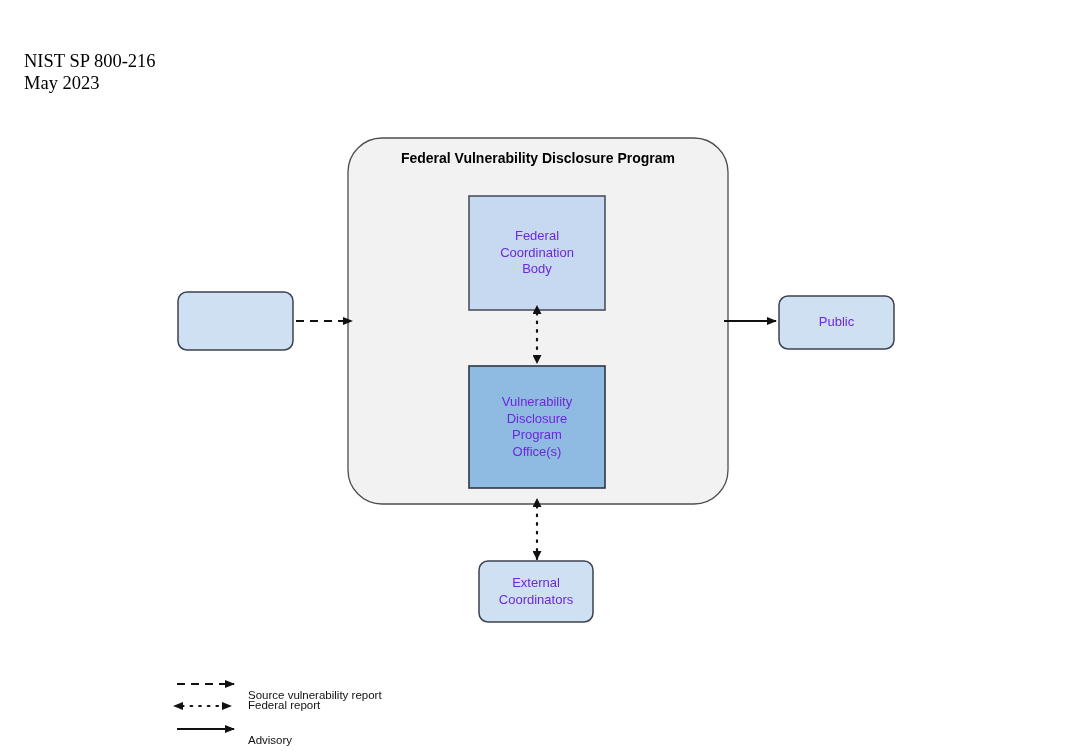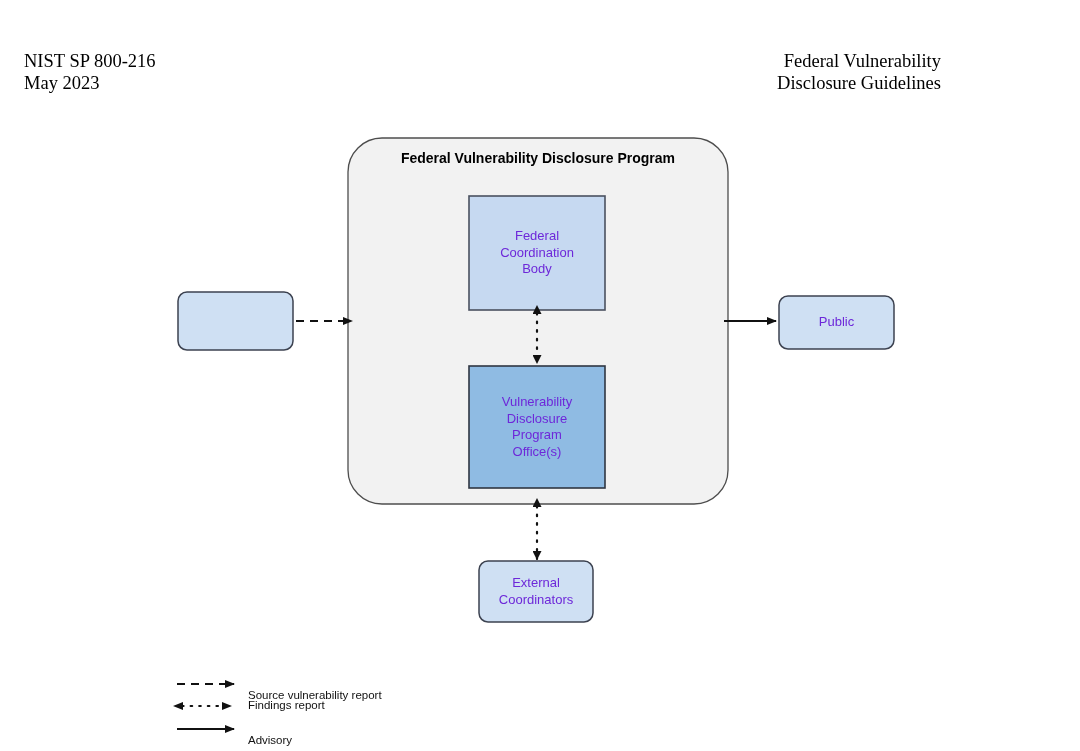--- a/index.html
+++ b/index.html
@@ -91,22 +91,20 @@
     color: #111111;
     white-space: nowrap;
   }
 </style>
 </head>
 <body>
 
 <div class="page-header">
   <div class="hdr-left">NIST SP 800-216
 May 2023</div>
-  <div class="hdr-right">Federal Vulnerability
-Disclosure Guidelines</div>
 </div>
 
 <div class="diagram">
 
   <svg width="1080" height="751" viewBox="0 0 1080 751">
     <defs>
       <marker id="arrowEnd" markerWidth="10" markerHeight="8" refX="9" refY="4" orient="auto" markerUnits="userSpaceOnUse">
         <path d="M0,0 L10,4 L0,8 z" fill="#111111"></path>
       </marker>
       <marker id="arrowStart" markerWidth="10" markerHeight="8" refX="1" refY="4" orient="auto-start-reverse" markerUnits="userSpaceOnUse">
@@ -159,17 +157,17 @@
 
   <div class="node-label" style="left:469px; top:366px; width:136px; height:122px;">Vulnerability
 Disclosure
 Program
 Office(s)</div>
 
   <div class="node-label" style="left:779px; top:296px; width:115px; height:53px;text-align:center;">Public</div>
 
   <div class="legend-label" style="left:248px; top:669px;margin-top:20px;">Source vulnerability report</div>
 
-  <div class="legend-label" style="left:248px; top:699px;">Findings report</div>
+  <div class="legend-label" style="left:248px; top:699px;">Federal report</div>
 
   <div class="legend-label" style="left:248px; top:722px;margin-top:12px;">Advisory</div>
 
 </div>
 
 </body></html>

